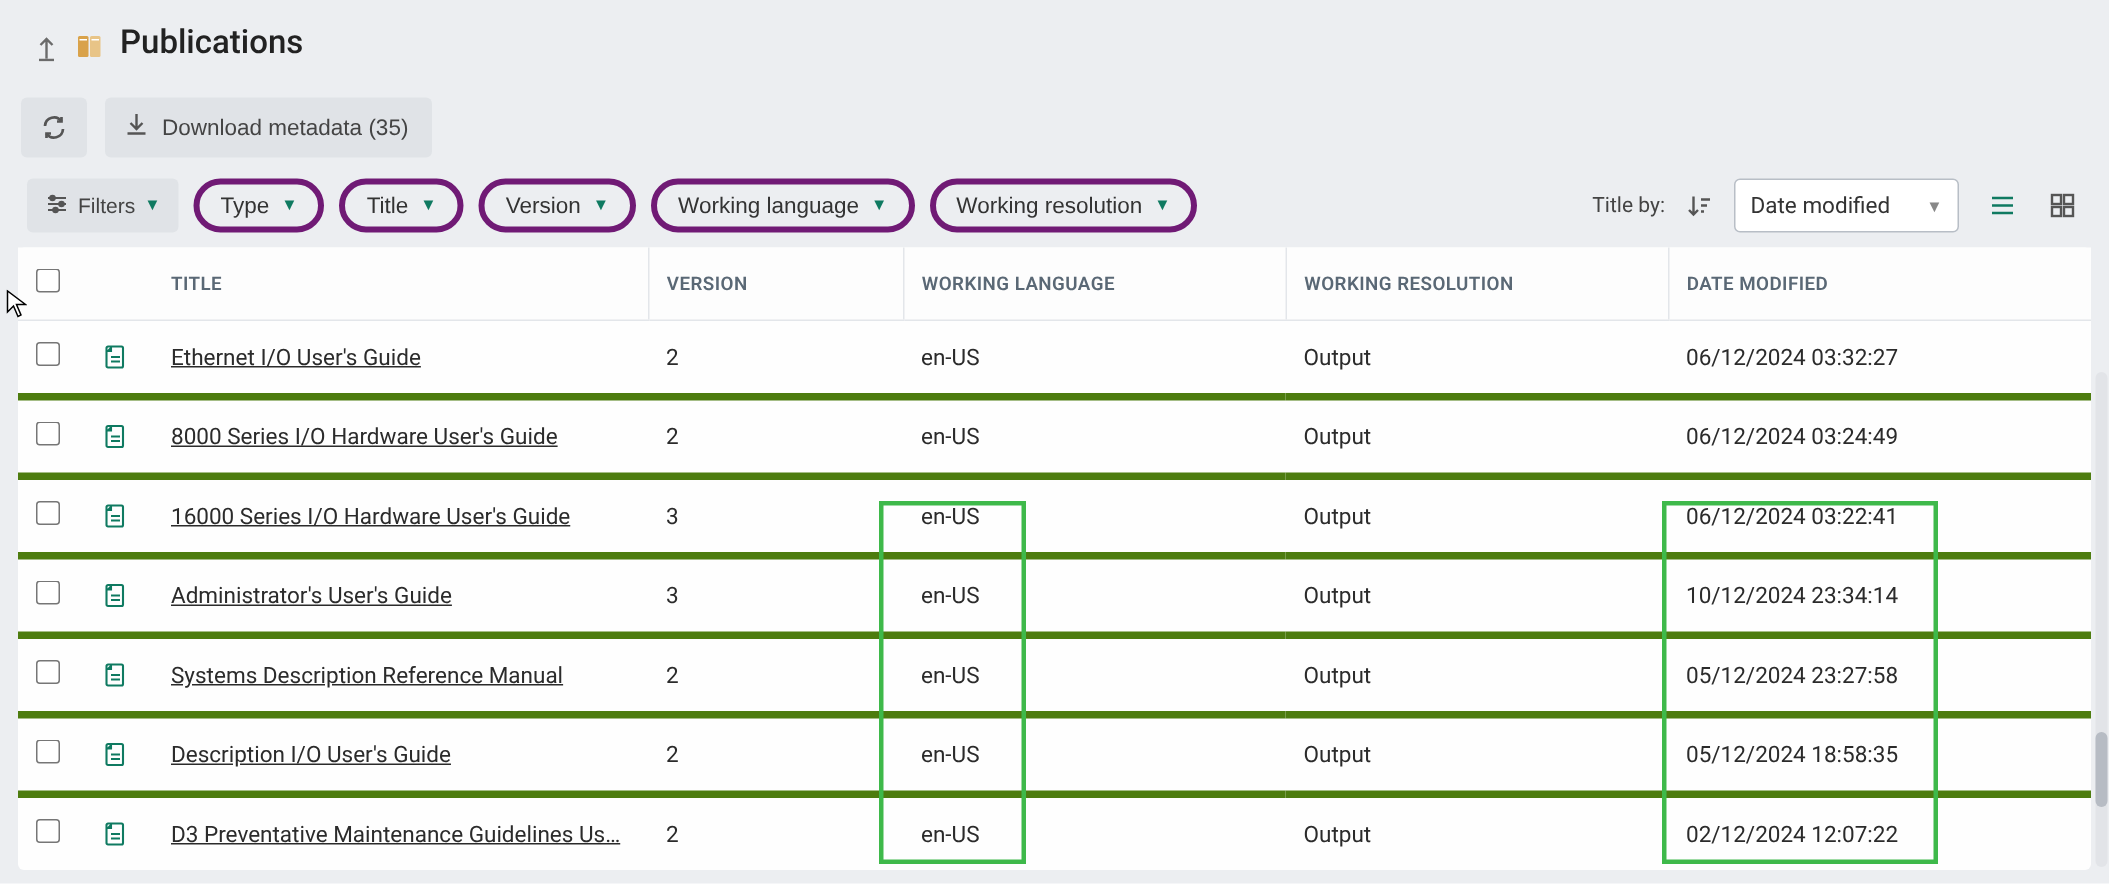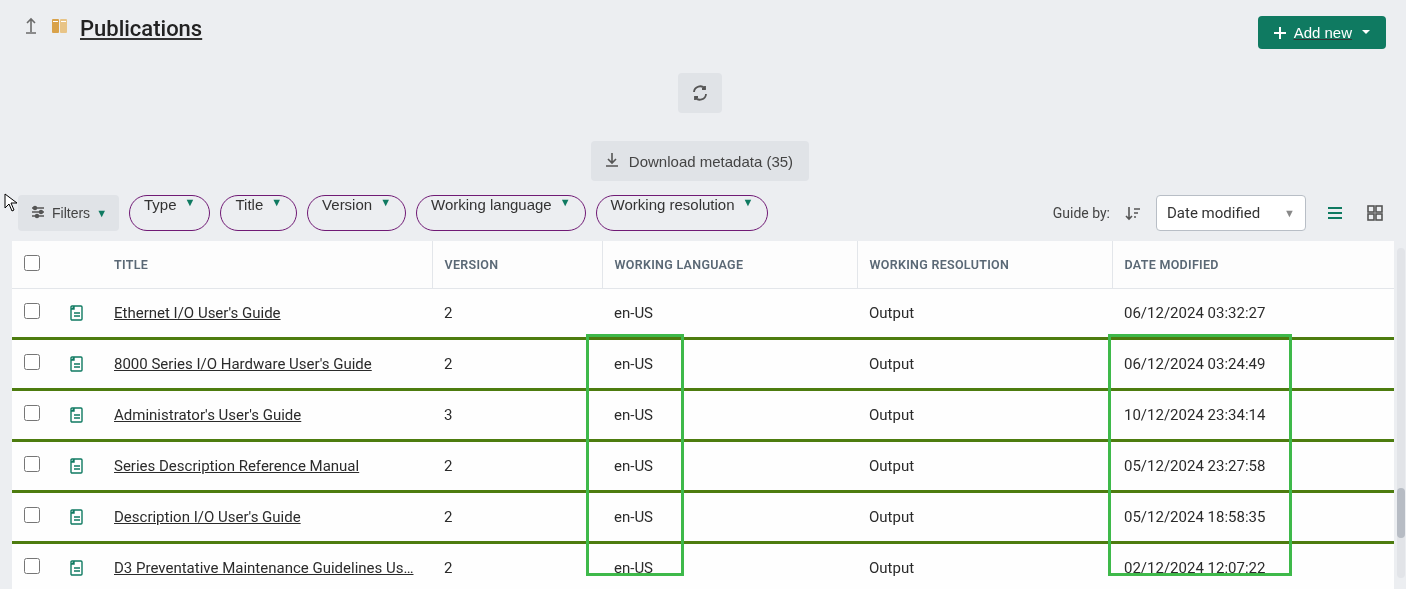--- a/index.html
+++ b/index.html
@@ -19,23 +19,22 @@
     top: 193px;
     width: 14px;
     height: 20px;
     z-index: 1000;
     pointer-events: none;
   }
 
   
   .header {
     display: flex;
-    align-items: flex-start;
+    align-items: flex-end;
     padding: 16px 20px 10px 22px;
-    text-decoration: underline;
   }
   .header .up-icon {
     width: 18px;
     height: 18px;
     color: #6b6b6b;
     display:flex; align-items:center; justify-content:center;
   }
   .header .pub-icon {
     margin-left: 10px;
     color: #c58b2c;
@@ -64,23 +63,22 @@
   .add-new-btn .plus {
     width: 16px; height: 16px;
     display:inline-flex; align-items:center; justify-content:center;
   }
   .add-new-btn .chev { margin-left: 2px; }
 
   
   .toolbar {
     display: flex;
     align-items: center;
-    gap: 28px;
+    gap: 12px;
     padding: 14px 20px 6px 14px;
-    flex-direction: column;
   }
   .icon-btn {
     background: #e0e3e7;
     border: none;
     border-radius: 4px;
     width: 44px;
     height: 40px;
     display:flex; align-items:center; justify-content:center;
     color: #555;
     cursor: pointer;
@@ -110,25 +108,25 @@
     border-radius: 4px;
     height: 36px;
     padding: 0 12px;
     display:flex; align-items:center; gap:6px;
     color: #444;
     font-size: 14px;
     cursor: pointer;
   }
   .pill {
     background: transparent;
-    border: 1px solid #701a75;
+    border: 4px solid #701a75;
     border-radius: 18px;
     height: 36px;
     padding: 0 14px;
-    display:flex; gap:8px;
+    display:flex; align-items:center; gap:8px;
     color: #333;
     font-size: 15px;
     cursor: pointer;
   }
   .chev-down {
     color: #0f7a61;
     font-size: 11px;
   }
   .filters-row .spacer { flex:1; }
   .sortby-label { color:#444; margin-right: 4px; }
@@ -168,21 +166,21 @@
     font-weight: 600;
     color: #5a6875;
     letter-spacing: 0.3px;
     padding: 14px 12px;
     background: #fdfdfd;
     border-bottom: 1px solid #e3e6ea;
   }
   thead th.sep { border-left: 1px solid #e3e6ea; }
   tbody td {
     padding: 14px 12px;
-    border-top: 3px solid #4d7c0f;
+    border-top: 5px solid #4d7c0f;
     font-size: 15px;
     color: #2b2b2b;
     vertical-align: middle;
   }
   tbody tr:first-child td { border-top: none; }
   .chk {
     width: 16px; height: 16px;
     cursor: pointer;
   }
   .row-icon { color:#0f7a61; display:flex; }
@@ -232,33 +230,20 @@
   <div class="pub-icon">
     <svg width="20" height="20" viewBox="0 0 20 20" fill="currentColor">
         <rect x="2" y="3" width="7" height="14" rx="1" fill="#d9a24a"></rect>
         <rect x="10" y="3" width="7" height="14" rx="1" fill="#e8c487"></rect>
         <rect x="3" y="5" width="5" height="1" fill="#fff"></rect>
         <rect x="11" y="5" width="5" height="1" fill="#fff"></rect>
       </svg>
   </div>
   <h1>Publications</h1>
   <div class="spacer"></div>
-  <button class="add-new-btn">
-    <span class="plus">
-      <svg width="16" height="16" viewBox="0 0 16 16" stroke="#fff" stroke-width="2">
-          <path d="M8 2 V14 M2 8 H14"></path>
-        </svg>
-    </span>
-    <span>Add new</span>
-    <span class="chev">
-      <svg width="12" height="12" viewBox="0 0 12 12" fill="#fff">
-          <path d="M2 4 L6 8 L10 4 Z"></path>
-        </svg>
-    </span>
-  </button>
 </div>
 
 <div class="toolbar">
   <button class="icon-btn">
     <svg width="20" height="20" viewBox="0 0 20 20" fill="none" stroke="#555" stroke-width="1.8">
         <path d="M4 9 A6 6 0 0 1 15 6 M16 11 A6 6 0 0 1 5 14"></path>
         <path d="M15 3 V6 H12 M5 17 V14 H8"></path>
       </svg>
   </button>
   <button class="meta-btn">
@@ -298,21 +283,21 @@
   </button>
   <button class="pill">
     <span>Working language</span>
     <span class="chev-down">▼</span>
   </button>
   <button class="pill">
     <span>Working resolution</span>
     <span class="chev-down">▼</span>
   </button>
   <div class="spacer"></div>
-  <span class="sortby-label">Guide by:</span>
+  <span class="sortby-label">Title by:</span>
   <span class="sort-icon">
     <svg width="18" height="18" viewBox="0 0 18 18" fill="none" stroke="#555" stroke-width="1.6">
         <path d="M5 3 V15 M2 12 L5 15 L8 12"></path>
         <path d="M10 5 H16 M10 9 H14 M10 13 H12"></path>
       </svg>
   </span>
   <div class="sort-select">
     <span>Date modified</span>
     <span class="chev-down" style="color:#888">▼</span>
   </div>
@@ -392,38 +377,55 @@
           <td><input type="checkbox" class="chk" style=""></td>
           <td>
             <span class="row-icon">
               <svg width="18" height="18" viewBox="0 0 18 18" fill="none" stroke="#0f7a61" stroke-width="1.4">
                 <rect x="3" y="2" width="11" height="14" rx="1"></rect>
                 <path d="M6 2 V5 H3" fill="#0f7a61"></path>
                 <path d="M6 9 H12 M6 12 H12"></path>
               </svg>
             </span>
           </td>
+          <td class="title-cell">16000 Series I/O Hardware User's Guide</td>
+          <td>3</td>
+          <td>en-US</td>
+          <td>Output</td>
+          <td>06/12/2024 03:22:41</td>
+        </tr>
+        <tr>
+          <td><input type="checkbox" class="chk" style=""></td>
+          <td>
+            <span class="row-icon">
+              <svg width="18" height="18" viewBox="0 0 18 18" fill="none" stroke="#0f7a61" stroke-width="1.4">
+                <rect x="3" y="2" width="11" height="14" rx="1"></rect>
+                <path d="M6 2 V5 H3" fill="#0f7a61"></path>
+                <path d="M6 9 H12 M6 12 H12"></path>
+              </svg>
+            </span>
+          </td>
           <td class="title-cell">Administrator's User's Guide</td>
           <td>3</td>
           <td>en-US</td>
           <td>Output</td>
           <td>10/12/2024 23:34:14</td>
         </tr>
         <tr>
           <td><input type="checkbox" class="chk" style=""></td>
           <td>
             <span class="row-icon">
               <svg width="18" height="18" viewBox="0 0 18 18" fill="none" stroke="#0f7a61" stroke-width="1.4">
                 <rect x="3" y="2" width="11" height="14" rx="1"></rect>
                 <path d="M6 2 V5 H3" fill="#0f7a61"></path>
                 <path d="M6 9 H12 M6 12 H12"></path>
               </svg>
             </span>
           </td>
-          <td class="title-cell">Series Description Reference Manual</td>
+          <td class="title-cell">Systems Description Reference Manual</td>
           <td>2</td>
           <td>en-US</td>
           <td>Output</td>
           <td>05/12/2024 23:27:58</td>
         </tr>
         <tr>
           <td><input type="checkbox" class="chk" style=""></td>
           <td>
             <span class="row-icon">
               <svg width="18" height="18" viewBox="0 0 18 18" fill="none" stroke="#0f7a61" stroke-width="1.4">

